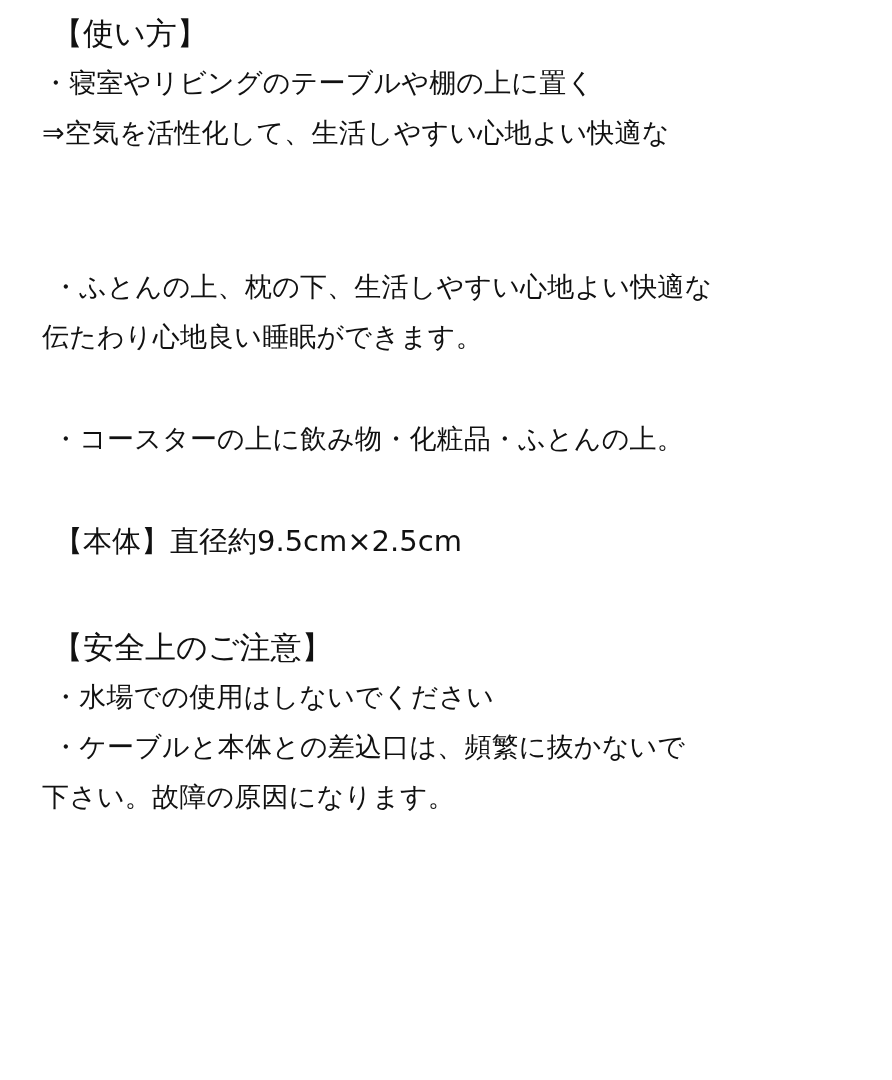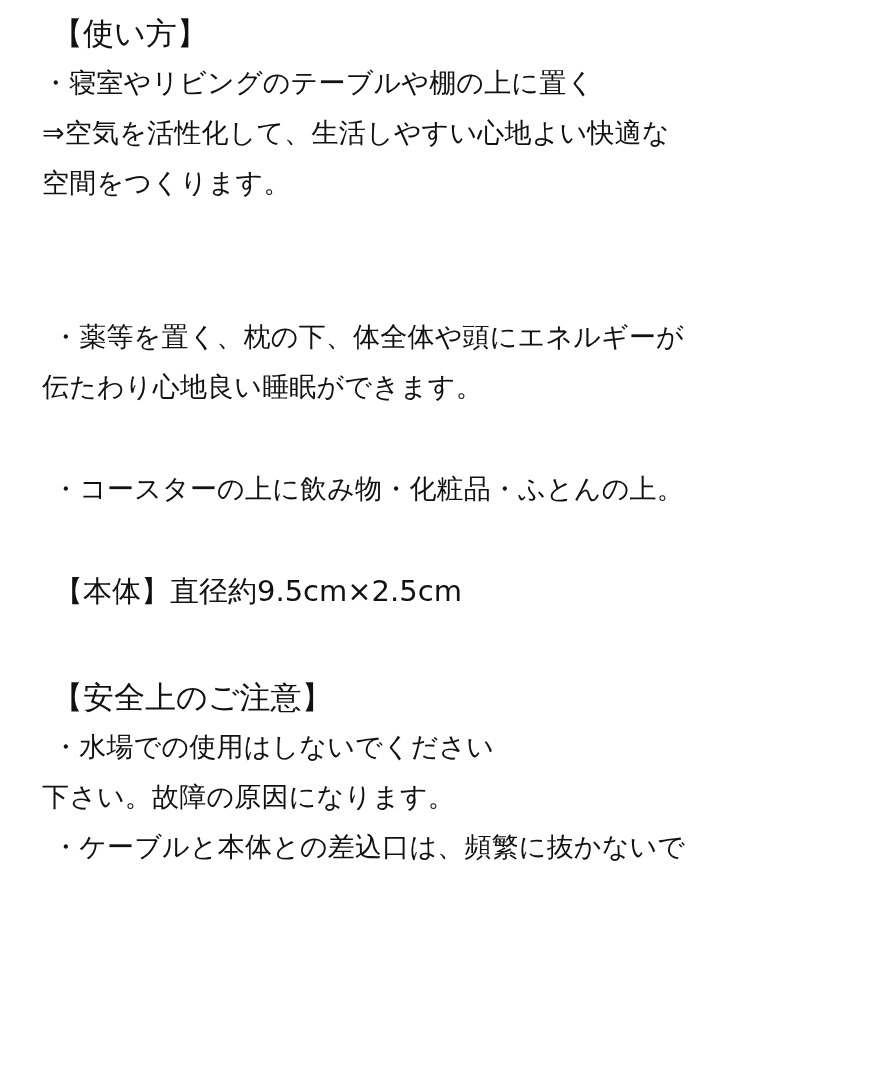--- a/index.html
+++ b/index.html
@@ -53,47 +53,46 @@
 </style>
 </head>
 <body>
 
 <div class="page">
 
   <div class="block">
     <div class="heading">【使い方】</div>
     <div class="line">・寝室やリビングのテーブルや棚の上に置く</div>
     <div class="line">⇒空気を活性化して、生活しやすい心地よい快適な</div>
-    <div class="line">空間をつくります。</div>
   </div>
 
   <div class="gap-md"></div>
 
 
   <div class="gap-md"></div>
 
   <div class="block">
-    <div class="line indent">・薬等を置く、枕の下、体全体や頭にエネルギーが</div>
+    <div class="line indent">・ふとんの上、枕の下、生活しやすい心地よい快適な</div>
     <div class="line">伝たわり心地良い睡眠ができます。</div>
   </div>
 
   <div class="gap-md"></div>
 
   <div class="block">
     <div class="line indent">・コースターの上に飲み物・化粧品・ふとんの上。</div>
   </div>
 
   <div class="gap-md"></div>
 
   <div class="block">
     <div class="spec">【本体】直径約9.5cm×2.5cm</div>
   </div>
 
   <div class="gap-lg"></div>
 
   <div class="block">
     <div class="heading">【安全上のご注意】</div>
     <div class="line indent">・水場での使用はしないでください</div>
+    <div class="line indent">・ケーブルと本体との差込口は、頻繁に抜かないで</div>
     <div class="line">下さい。故障の原因になります。</div>
-    <div class="line indent">・ケーブルと本体との差込口は、頻繁に抜かないで</div>
   </div>
 
 </div>
 
 </body></html>

